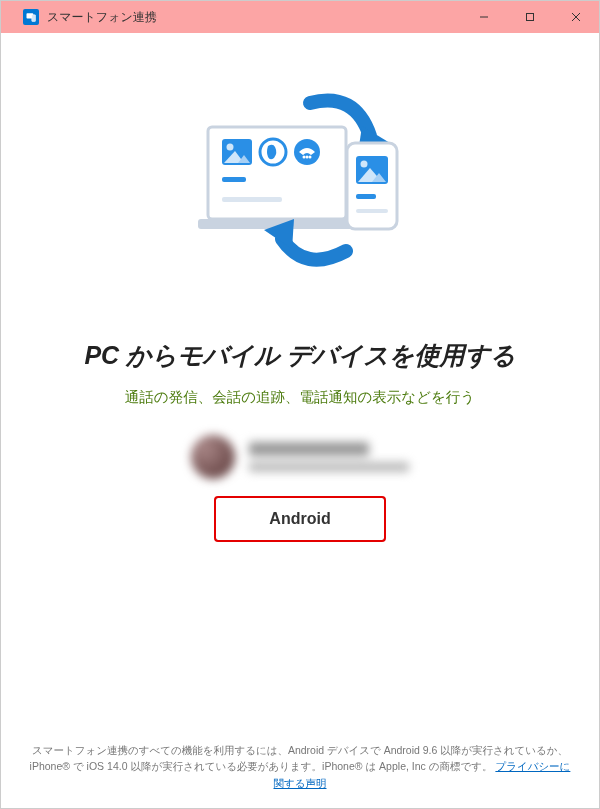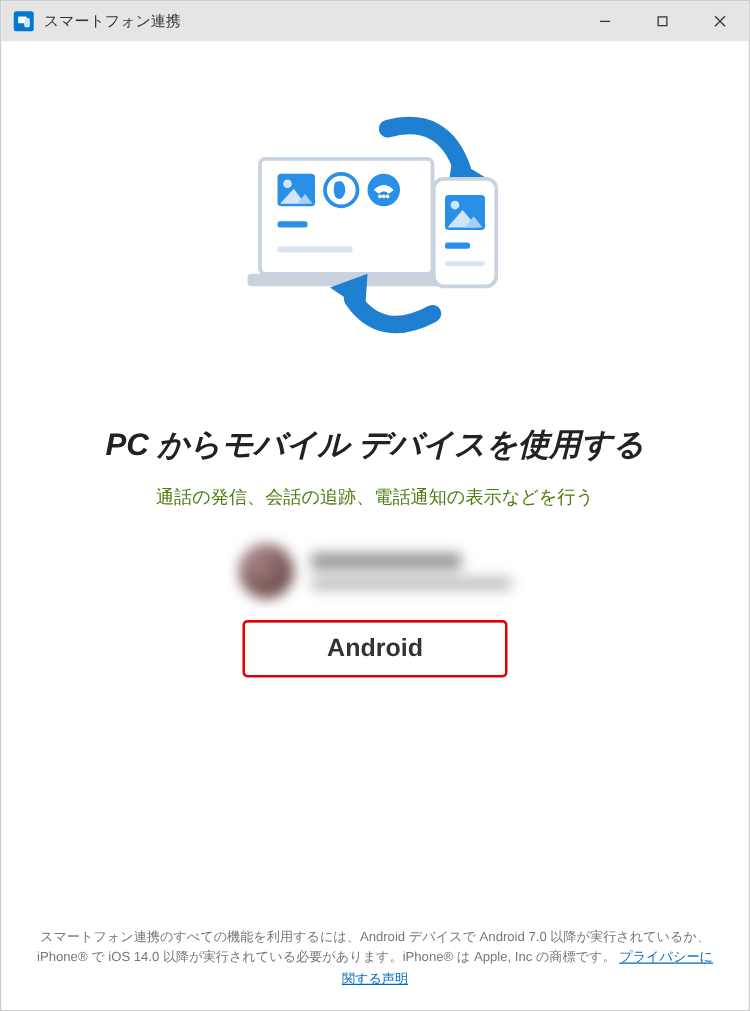--- a/index.html
+++ b/index.html
@@ -8,22 +8,22 @@
       background: #fff;
       width: 600px;
       height: 809px;
       overflow: hidden;
       border: 1px solid #ccc;
     }
     .titlebar {
       height: 32px;
       display: flex;
       align-items: center;
-      padding-left: 10px;
-      background: #e5e5e5;
+      padding-left: 22px;
+      background: #fca5a5;
     }
     .titlebar-icon {
       width: 16px; height: 16px;
       background: #0078d4;
       border-radius: 2px;
       margin-right: 8px;
       display: flex;
       align-items: center;
       justify-content: center;
     }
@@ -107,25 +107,25 @@
       color: #222;
       margin-top: 52px;
       text-align: center;
     }
     .device-buttons {
       display: flex;
       gap: 18px;
       margin-top: 18px;
     }
     .device-btn {
-      width: 210px;
+      width: 170px;
       height: 44px;
       border: 1.5px solid #888;
       background: #fff;
-      font-size: 20px;
+      font-size: 16px;
       font-weight: 600;
       color: #333;
       display: flex;
       align-items: center;
       justify-content: center;
       cursor: pointer;
       border-radius: 3px;
     }
     .device-btn.highlighted {
       outline: 2.5px solid #e40000;
@@ -226,17 +226,17 @@
       <div class="account-email"></div>
     </div>
   </div>
 
 
   <div class="device-buttons">
     <button class="device-btn highlighted">Android</button>
   </div>
 
   <div class="footer">
-    <span>スマートフォン連携のすべての機能を利用するには、Android デバイスで Android 7.0 以降が実行されているか、iPhone® で iOS 14.0 以降が実行されている必要があります。iPhone® は Apple, Inc の商標です。</span>
+    <span>スマートフォン連携のすべての機能を利用するには、Android デバイスで Android 9.6 以降が実行されているか、iPhone® で iOS 14.0 以降が実行されている必要があります。iPhone® は Apple, Inc の商標です。</span>
     <a>プライバシーに関する声明</a>
   </div>
 
 </div>
 
 </body></html>

